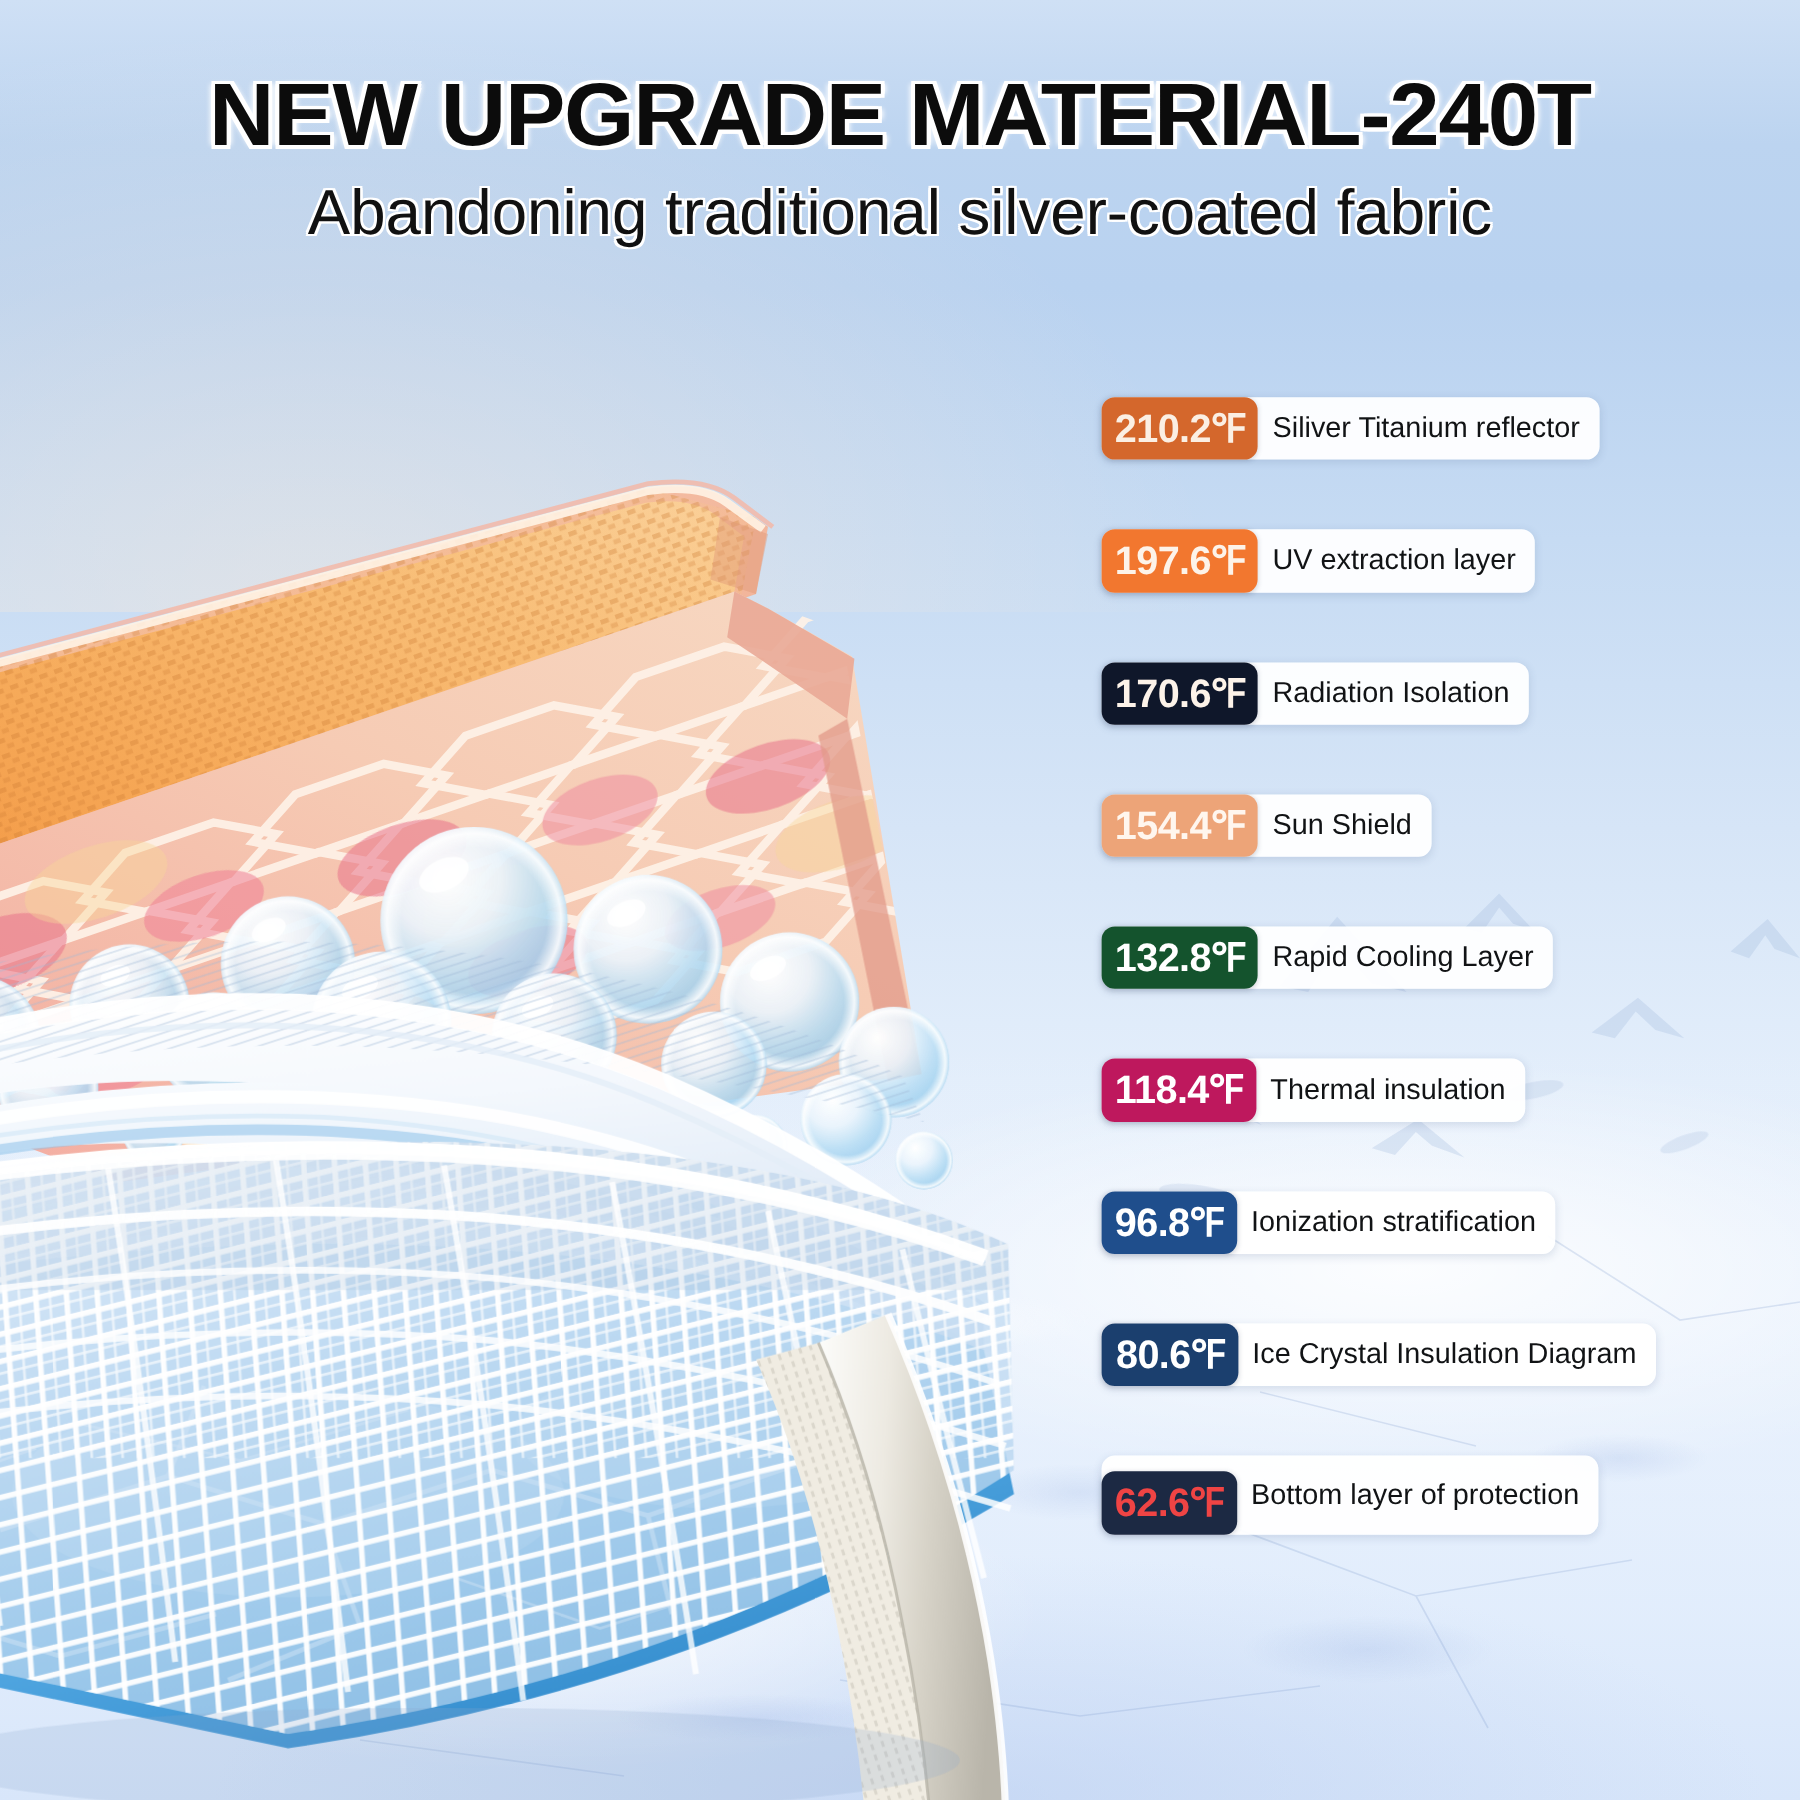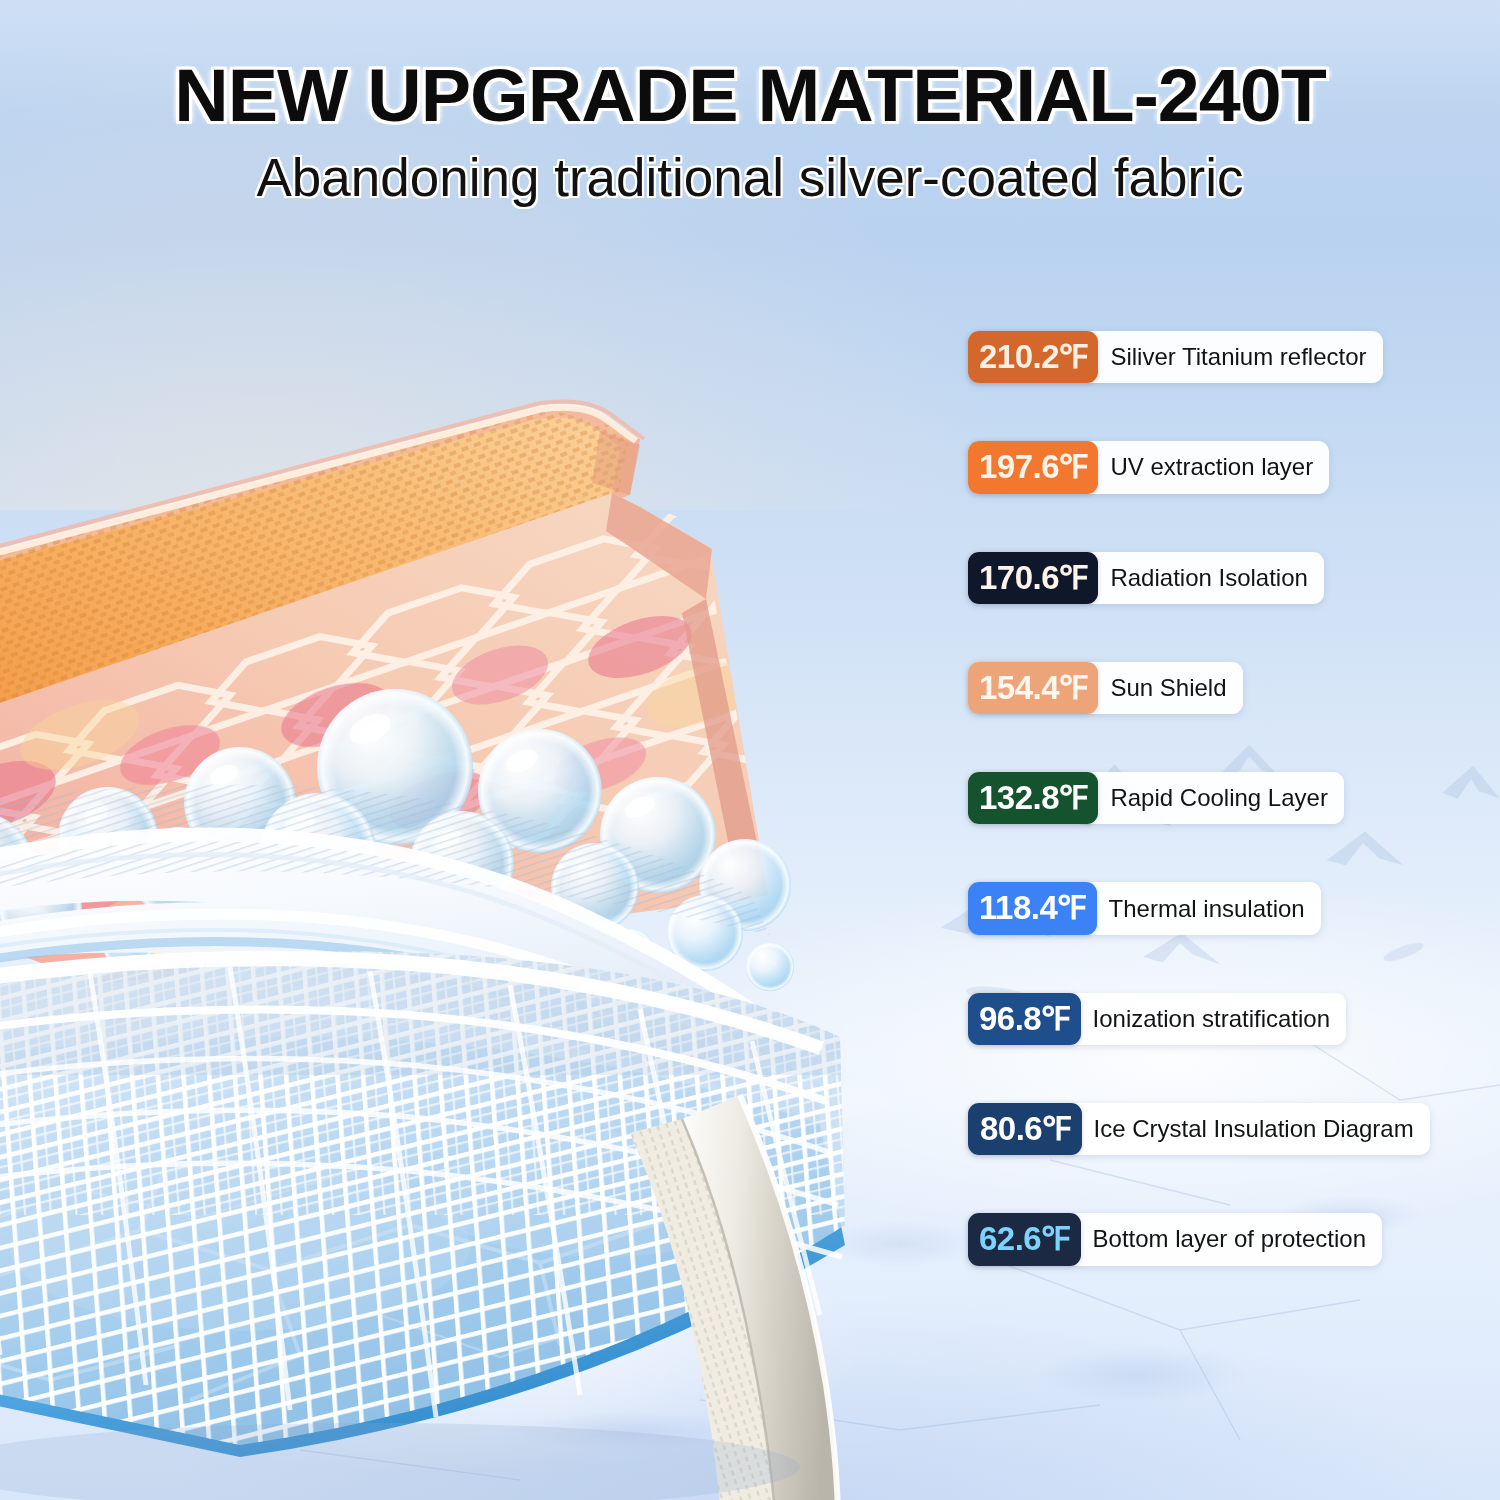--- a/index.html
+++ b/index.html
@@ -87,21 +87,21 @@
     color:#111;
     letter-spacing:0px;
     font-family:"Liberation Sans", sans-serif;
     text-shadow:
       -2px 0 0 #fff, 2px 0 0 #fff, 0 -2px 0 #fff, 0 2px 0 #fff,
       -2px -2px 0 #fff, 2px -2px 0 #fff, -2px 2px 0 #fff, 2px 2px 0 #fff;
   }
 
   
   #legend {
-    position:absolute; left:968px; top:331px; width:520px;
+    position:absolute; left:918px; top:331px; width:520px;
   }
   .legend-row {
     display:flex; align-items:stretch;
     margin-bottom:58px;
     width:max-content;
     border-radius:11px;
     background:rgba(255,255,255,.94);
     box-shadow:0 2px 7px rgba(60,85,130,.16);
     overflow:visible;
   }
@@ -583,30 +583,30 @@
       </div>
       <div class="legend-row">
         <div class="temp-chip" style="background: rgb(237, 164, 120); color: rgb(255, 246, 238);">154.4℉</div>
         <div class="layer-label">Sun Shield</div>
       </div>
       <div class="legend-row">
         <div class="temp-chip" style="background: #14532d; color: rgb(255, 255, 255);">132.8℉</div>
         <div class="layer-label">Rapid Cooling Layer</div>
       </div>
       <div class="legend-row">
-        <div class="temp-chip" style="background: #3b82f6; color: rgb(255, 255, 255);">118.4℉</div>
+        <div class="temp-chip" style="background: #be185d; color: rgb(255, 255, 255);">118.4℉</div>
         <div class="layer-label">Thermal insulation</div>
       </div>
       <div class="legend-row">
         <div class="temp-chip" style="background: rgb(31, 78, 140); color: rgb(255, 255, 255);">96.8℉</div>
         <div class="layer-label">Ionization stratification</div>
       </div>
       <div class="legend-row">
         <div class="temp-chip" style="background: rgb(27, 63, 110); color: rgb(255, 255, 255); padding-left: 12px;">80.6℉</div>
         <div class="layer-label">Ice Crystal Insulation Diagram</div>
       </div>
       <div class="legend-row">
-        <div class="temp-chip" style="background: rgb(28, 41, 67); color: #7dd3fc;">62.6℉</div>
+        <div class="temp-chip" style="background: rgb(28, 41, 67); color: #ef4444; margin-top: 13px;">62.6℉</div>
         <div class="layer-label">Bottom layer of protection</div>
       </div>
     </div>
 
 </div>
 
 </body></html>

